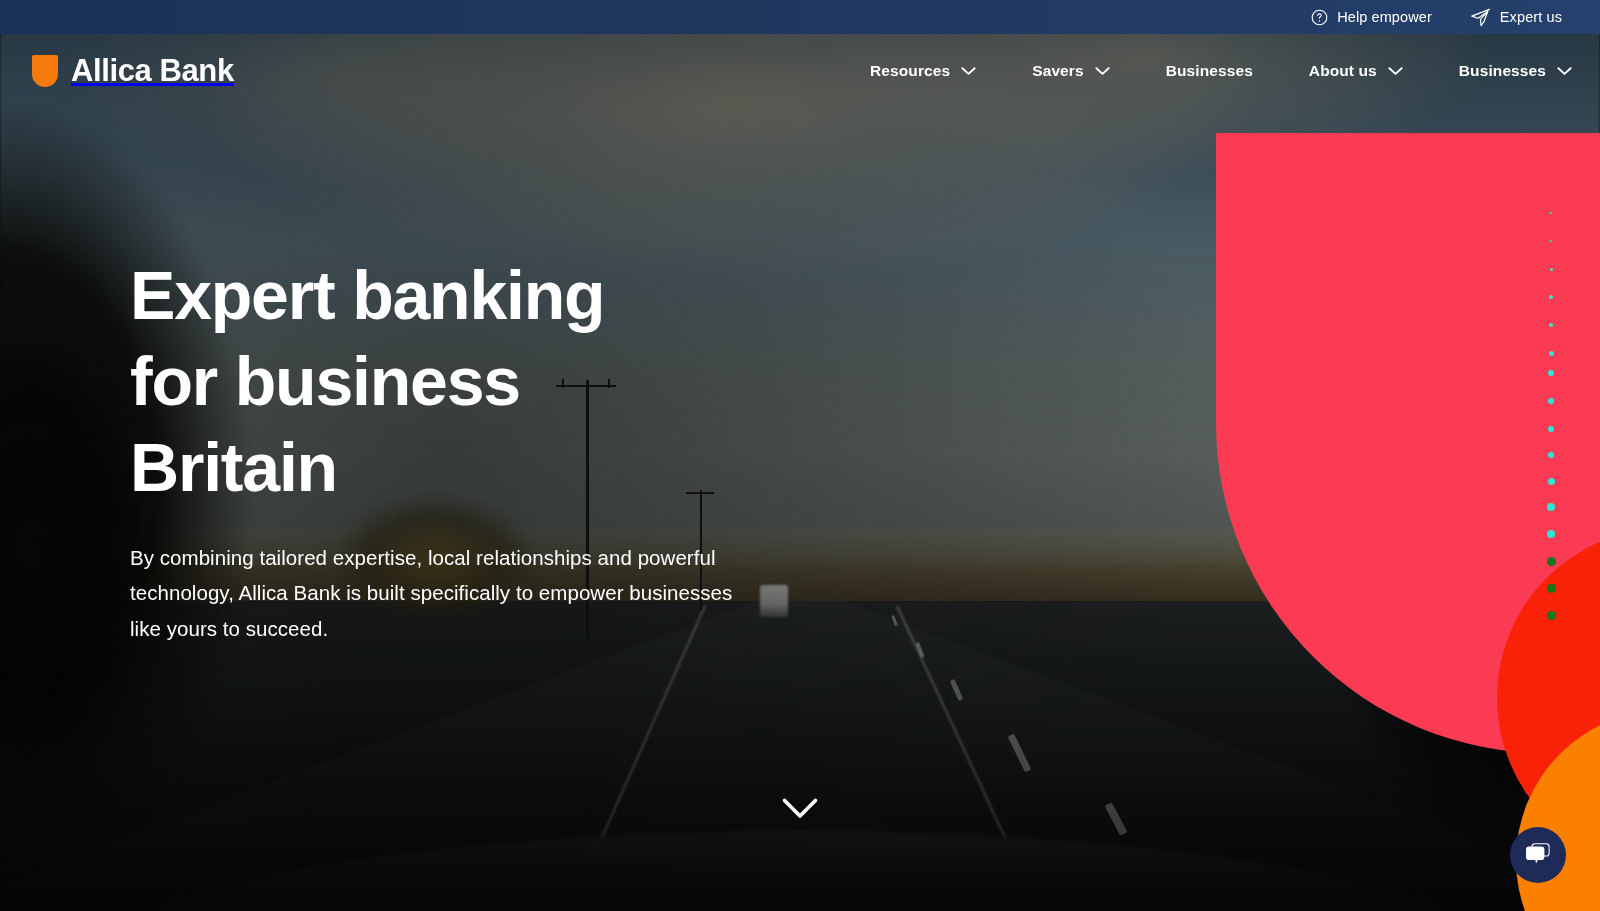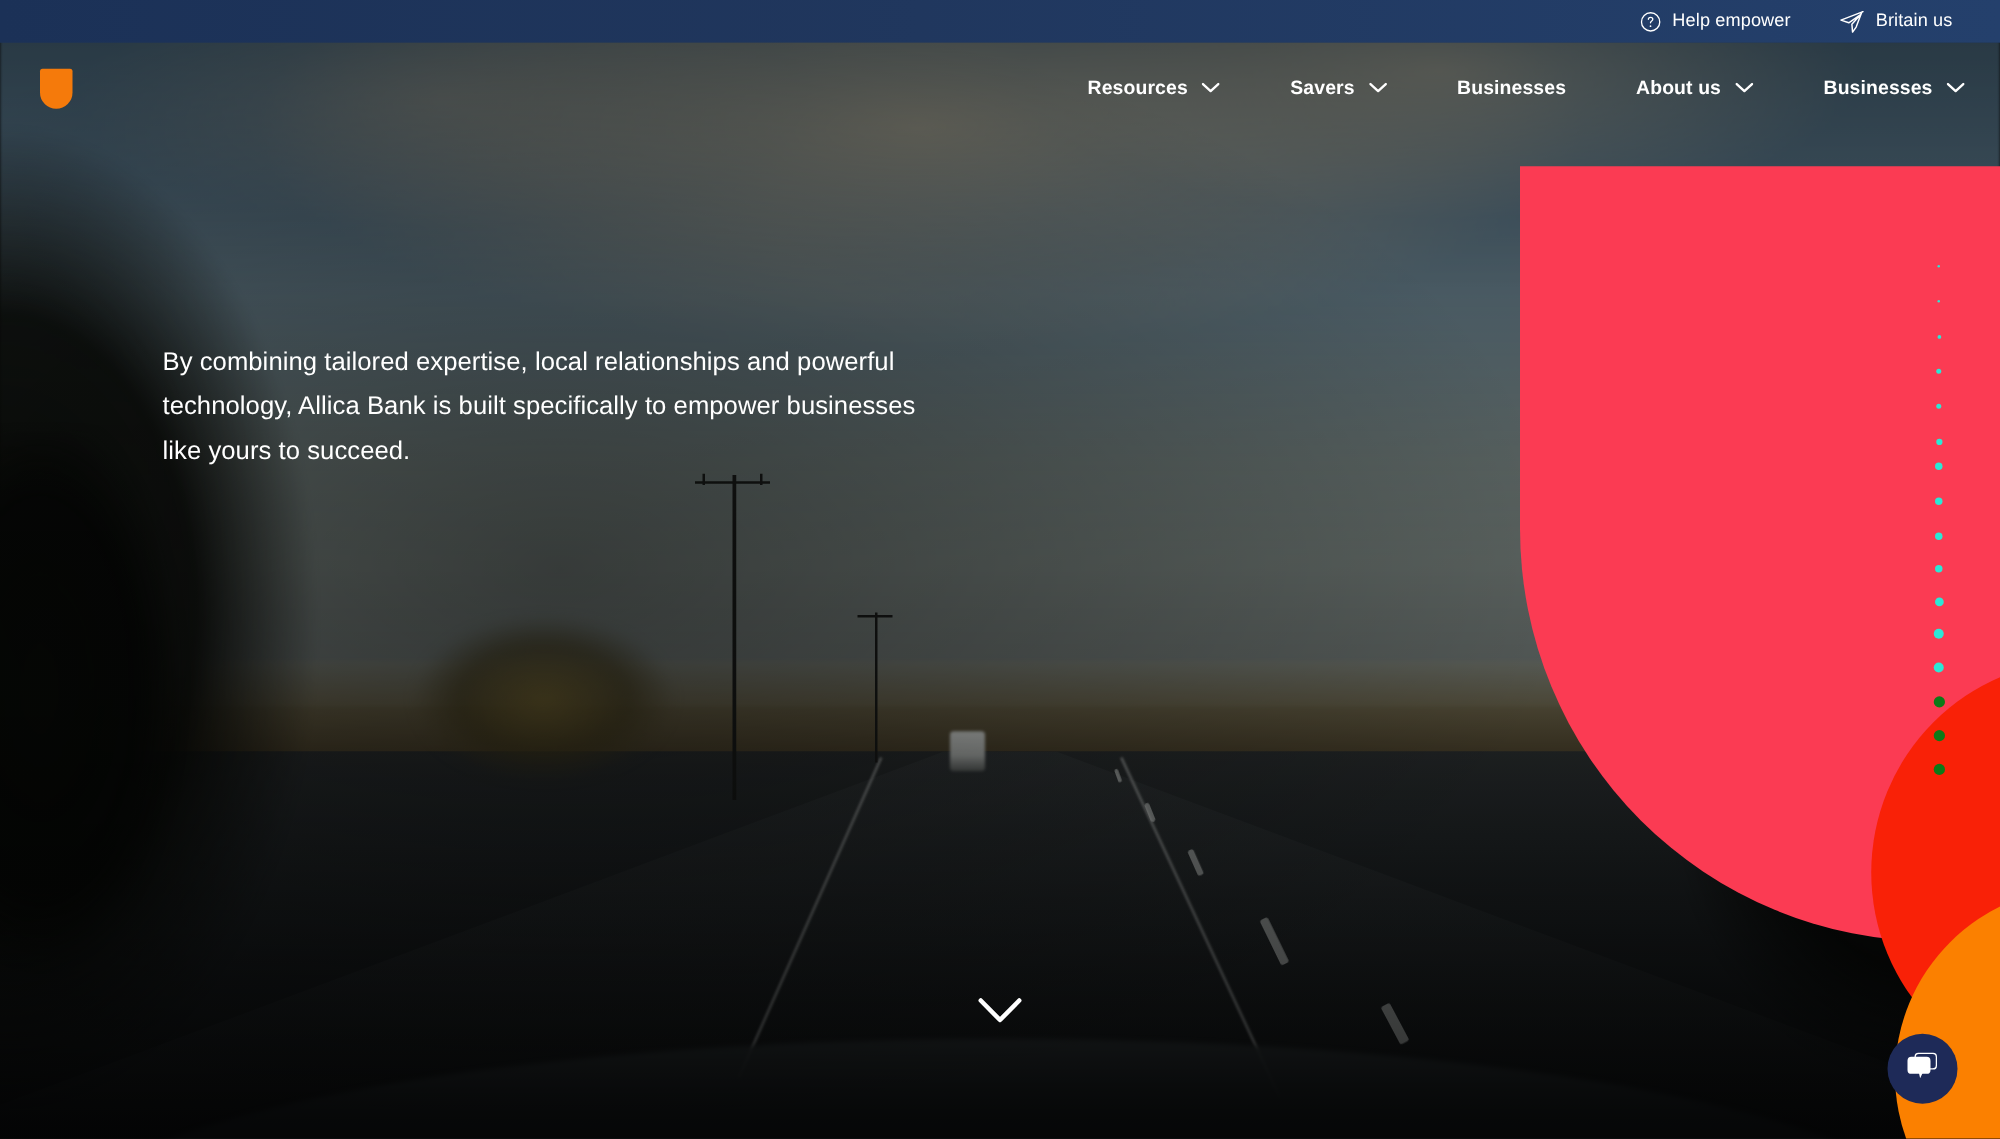--- a/index.html
+++ b/index.html
@@ -176,21 +176,21 @@
   }
 
   
   #hero-copy { position:absolute; left:130px; top:252px; z-index:4; width:760px; }
   #hero-heading {
     color:#ffffff; font-size:68px; font-weight:700; line-height:1.265;
     letter-spacing:-1.2px; max-width:540px; white-space:pre-line;
   }
   #hero-sub {
     color:#ffffff; font-size:20.5px; font-weight:400; line-height:1.72;
-    margin-top:20px; max-width:612px; letter-spacing:.05px;
+    margin-top:30px; max-width:612px; letter-spacing:.05px;
   }
 
   
   #scroll-cue {
     position:absolute; left:50%; transform:translateX(-50%);
     top:798px; z-index:4; cursor:pointer;
   }
 
   
   #chat-widget {
@@ -268,29 +268,30 @@
     </span>
     <span>Help empower</span>
   </a>
 
   <a class="util-link" href="#">
     <span>
       <svg width="21" height="19" viewBox="0 0 22 20" fill="none">
         <path d="M20.4 1.4 1.8 8.5l6.6 2.3 10.2-7.2-7.6 8.4.6 6.6 3-4.2 4.8-12.8Z" stroke="#ffffff" stroke-width="1.25" stroke-linejoin="round" fill="none"></path>
       </svg>
     </span>
-    <span>Britain us</span>
+    <span>Expert us</span>
   </a>
 
 </div>
 
 <nav id="main-nav">
 
   <a id="logo" href="#">
     <span class="shield"></span>
+    <span id="logo-text">Allica Bank</span>
   </a>
 
   <div id="nav-links">
 
     <div class="nav-item">
       <span>Resources</span>
       <span class="chev">
         <svg width="15" height="9" viewBox="0 0 16 10">
             <path d="M1.2 1.4 8 7.6l6.8-6.2" stroke="#fff" stroke-width="2.1" fill="none" stroke-linecap="round" stroke-linejoin="round"></path>
           </svg>
@@ -327,20 +328,23 @@
           </svg>
       </span>
     </div>
 
   </div>
 
 
 </nav>
 
 <div id="hero-copy">
+  <h1 id="hero-heading">Expert banking
+for business
+Britain</h1>
   <p id="hero-sub">By combining tailored expertise, local relationships and powerful technology, Allica Bank is built specifically to empower businesses like yours to succeed.</p>
 </div>
 
 <div id="scroll-cue">
   <span>
     <svg width="36" height="22" viewBox="0 0 36 22">
       <path d="M2.6 2.4 18 18 33.4 2.4" stroke="#ffffff" stroke-width="3.6" fill="none" stroke-linecap="round" stroke-linejoin="round"></path>
     </svg>
   </span>
 </div>

